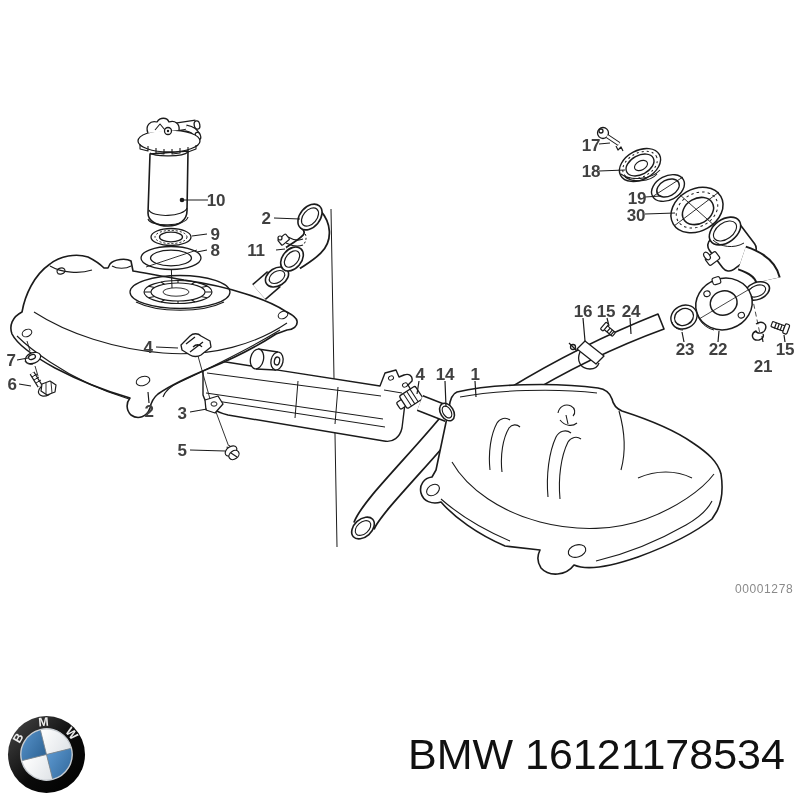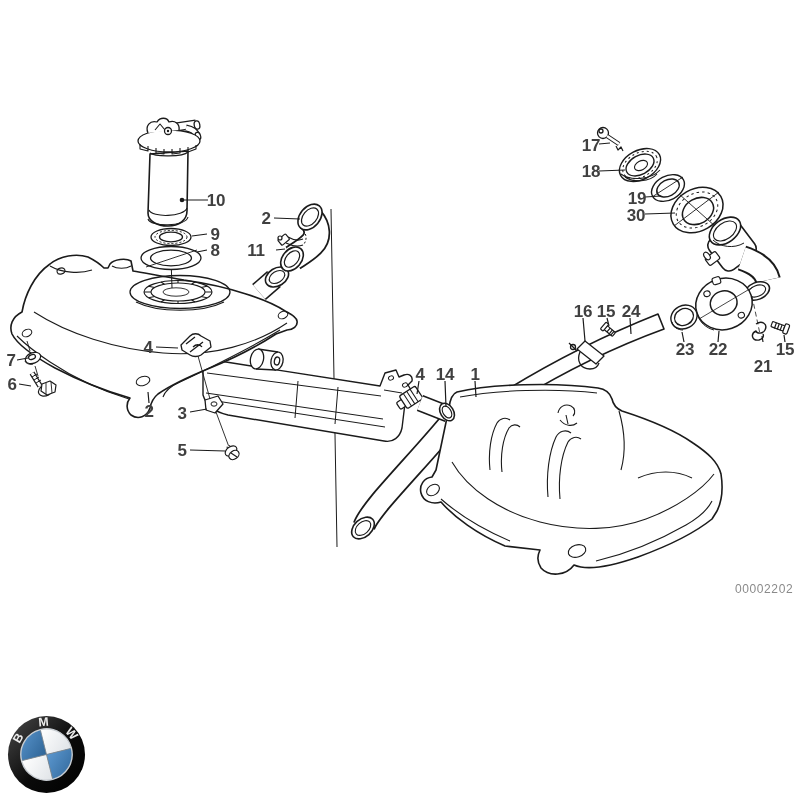--- a/index.html
+++ b/index.html
@@ -331,21 +331,21 @@
   <div class="callout" style="left:583px;top:311px">16</div>
   <div class="callout" style="left:591px;top:145px">17</div>
   <div class="callout" style="left:591px;top:171px">18</div>
   <div class="callout" style="left:637px;top:198px">19</div>
   <div class="callout" style="left:636px;top:215px">30</div>
   <div class="callout" style="left:763px;top:366px">21</div>
   <div class="callout" style="left:718px;top:349px">22</div>
   <div class="callout" style="left:685px;top:349px">23</div>
   <div class="callout" style="left:631px;top:311px">24</div>
 
-  <div class="diagram-number">00002202</div>
+  <div class="diagram-number">00001278</div>
 
   <svg class="logo" viewBox="0 0 80 80">
     <defs>
       <linearGradient id="ringGrad" x1="0" y1="0" x2="1" y2="1">
         <stop offset="0" stop-color="#4a4a4a"></stop>
           <stop offset="0.55" stop-color="#0a0a0a"></stop>
           <stop offset="1" stop-color="#000"></stop>
       </linearGradient>
       <linearGradient id="blueGrad" x1="0" y1="0" x2="1" y2="1">
         <stop offset="0" stop-color="#5b97cf"></stop>
@@ -365,14 +365,15 @@
       <path d="M14,40 L66,40 M40,14 L40,66" stroke="#7a8894" stroke-width="0.8"></path>
       <circle cx="40" cy="40" r="26" fill="none" stroke="#c7ccd1" stroke-width="1.4"></circle>
     </g>
     <g fill="#ececec" font-size="12.5" font-weight="bold" font-family="Liberation Sans, sans-serif" text-anchor="middle">
       <text x="11.4" y="23.5" dy="4" transform="rotate(-60 11.4 23.5)">B</text>
       <text x="37.1" y="7.1" dy="4" transform="rotate(-5 37.1 7.1)">M</text>
       <text x="65.3" y="18.8" dy="4" transform="rotate(50 65.3 18.8)">W</text>
     </g>
   </svg>
 
+  <div class="caption">BMW 16121178534</div>
 
 </div>
 
 </body></html>

